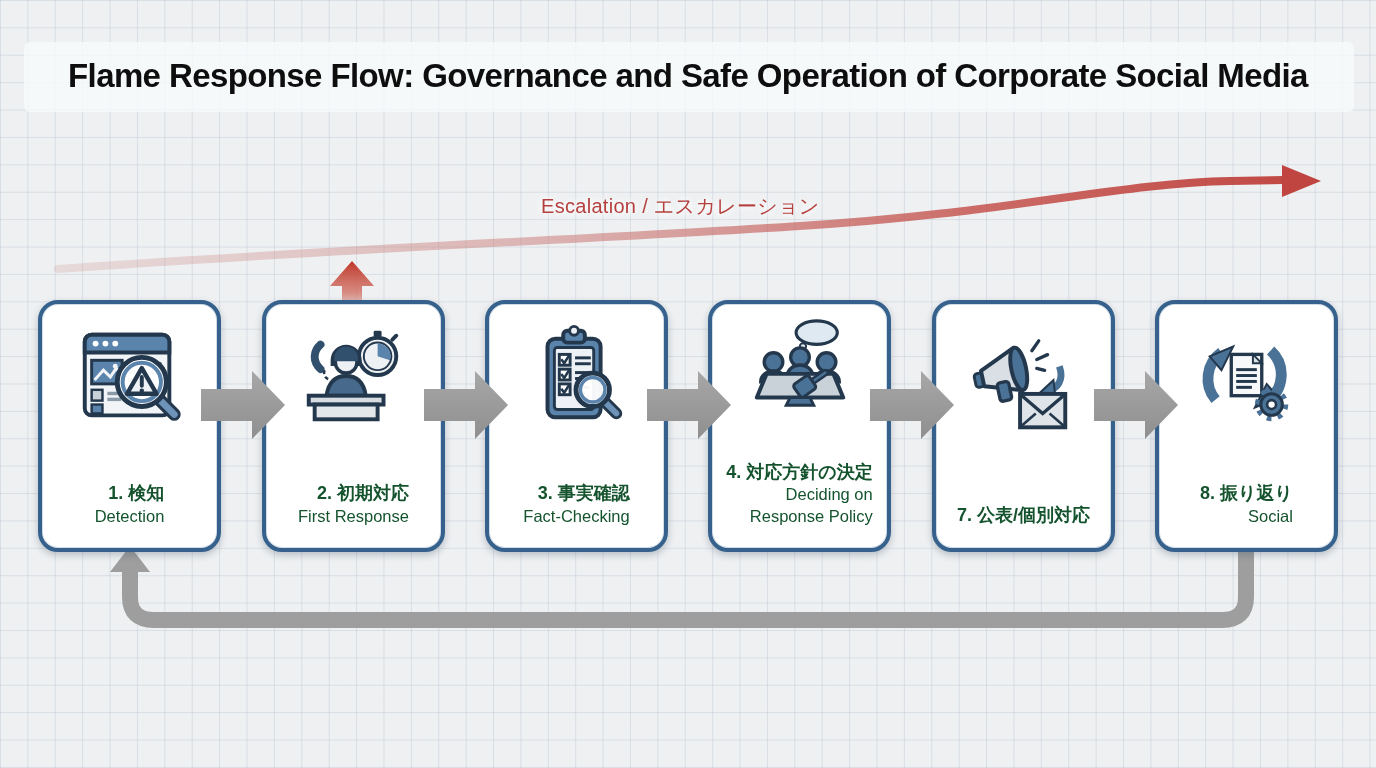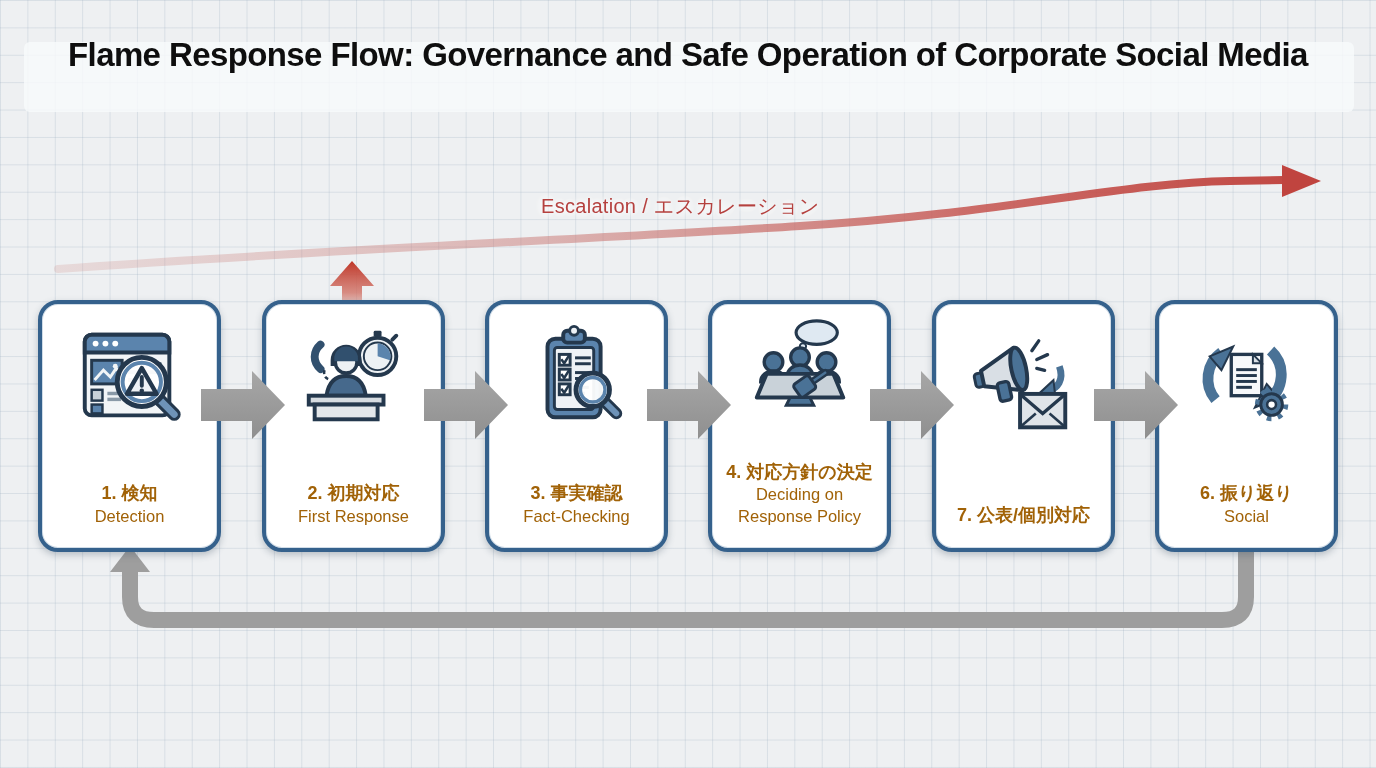--- a/index.html
+++ b/index.html
@@ -10,21 +10,21 @@
     background-image:
       linear-gradient(to right, rgba(165,182,198,0.30) 1px, transparent 1px),
       linear-gradient(to bottom, rgba(165,182,198,0.30) 1px, transparent 1px);
     background-size:27.4px 27.4px;
   }
   .title-band{
     position:absolute;left:24px;top:42px;width:1330px;height:70px;
     background:rgba(248,250,251,0.82);border-radius:6px;
   }
   .page-title{
-    position:absolute;left:68px;top:36px;width:1280px;
+    position:absolute;left:68px;top:57px;width:1280px;
     font-size:33px;font-weight:bold;color:#0e0e0e;letter-spacing:-0.6px;
     white-space:nowrap;
   }
   .esc-label{
     position:absolute;left:541px;top:193px;
     font-size:20px;font-weight:normal;color:#b5413f;letter-spacing:0.3px;
     text-shadow:0 0 6px #ffffff,0 0 10px #ffffff,0 0 14px #ffffff;
     white-space:nowrap;
   }
   svg.layer{position:absolute;left:0;top:0;pointer-events:none;}
@@ -34,21 +34,21 @@
     background:#ffffff;border:4px solid #35618c;border-radius:20px;
     box-shadow:0 3px 7px rgba(55,75,95,0.30), inset 0 0 0 1px rgba(120,155,185,0.35);
     display:flex;flex-direction:column;align-items:center;
     z-index:2;
   }
   .step-icon{
     flex:1;display:flex;align-items:center;justify-content:center;
     width:100%;min-height:0;padding-top:6px;
   }
   .step-labels{
-    text-align:center;padding:0 4px 20px 4px;line-height:1.32;color:#a16207;margin-top:36px;
+    text-align:right;padding:0 4px 20px 4px;line-height:1.32;color:#14532d;margin-top:36px;
   }
   .jp-label{font-size:18px;font-weight:bold;white-space:nowrap;}
   .en-label{font-size:16.5px;font-weight:normal;white-space:pre-line;}
   #arrows-over{z-index:3;}
 </style>
 </head>
 <body>
 
 <div class="title-band"></div>
 
@@ -232,21 +232,21 @@
       <rect x="49" y="50" width="21" height="3" fill="#24384d"></rect>
       <rect x="49" y="56" width="21" height="3" fill="#24384d"></rect>
       <rect x="49" y="62" width="21" height="3" fill="#24384d"></rect>
       <rect x="49" y="68" width="16" height="3" fill="#24384d"></rect>
       <circle cx="85" cy="87" r="14" fill="none" stroke="#4a7296" stroke-width="6" stroke-dasharray="4.6 6.4"></circle>
       <circle cx="85" cy="87" r="11" fill="#4a7296" stroke="#24384d" stroke-width="3"></circle>
       <circle cx="85" cy="87" r="4.5" fill="#ffffff" stroke="#24384d" stroke-width="2.6"></circle>
     </svg>
   </div>
   <div class="step-labels">
-    <div class="jp-label">6. 振り返り</div>
+    <div class="jp-label">8. 振り返り</div>
     <div class="en-label">Social</div>
   </div>
 </div>
 
 <div class="esc-label">Escalation / エスカレーション</div>
 
 <svg id="arrows-over" class="layer" width="1376" height="768" viewBox="0 0 1376 768">
   <defs>
     <linearGradient id="grayGrad" gradientUnits="userSpaceOnUse" x1="0" y1="371" x2="0" y2="439">
       <stop offset="0" stop-color="#a7a7a7"></stop>

